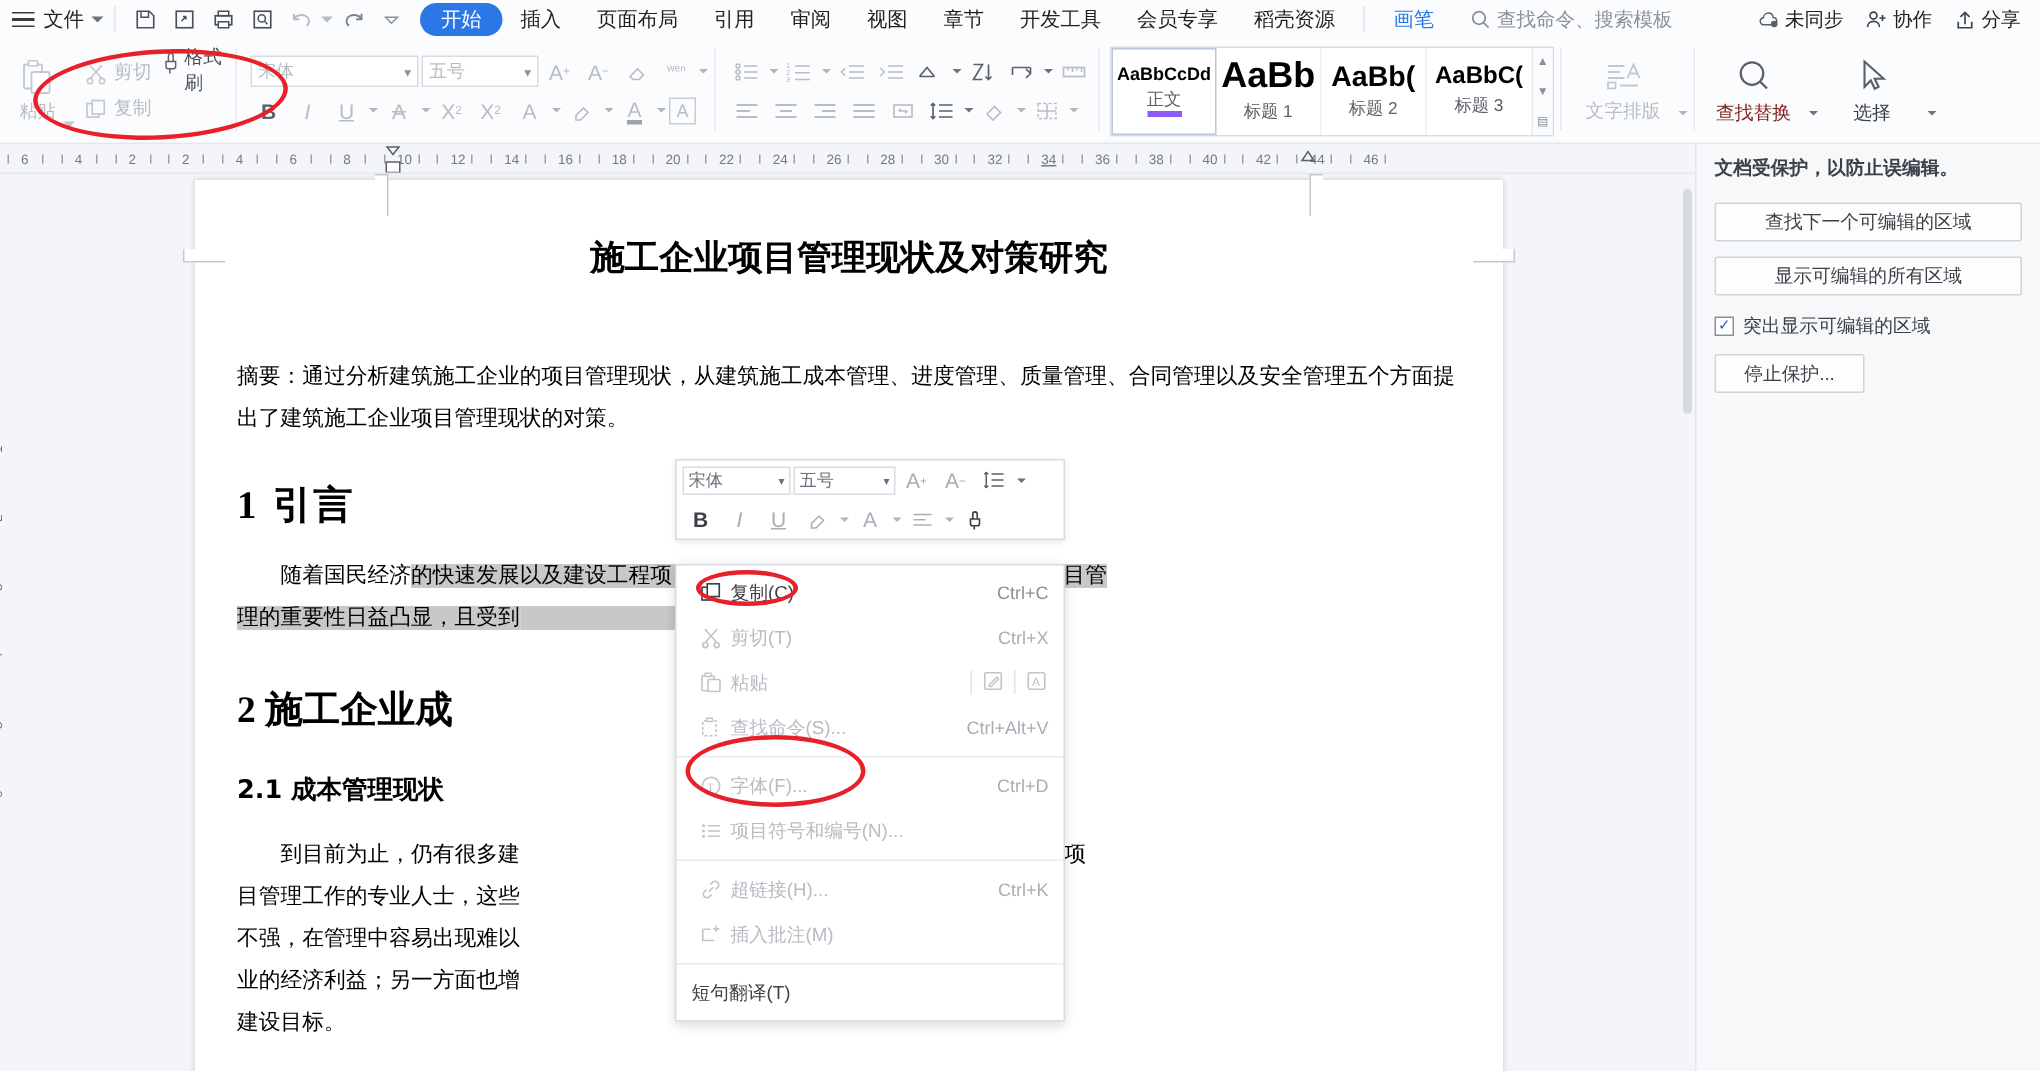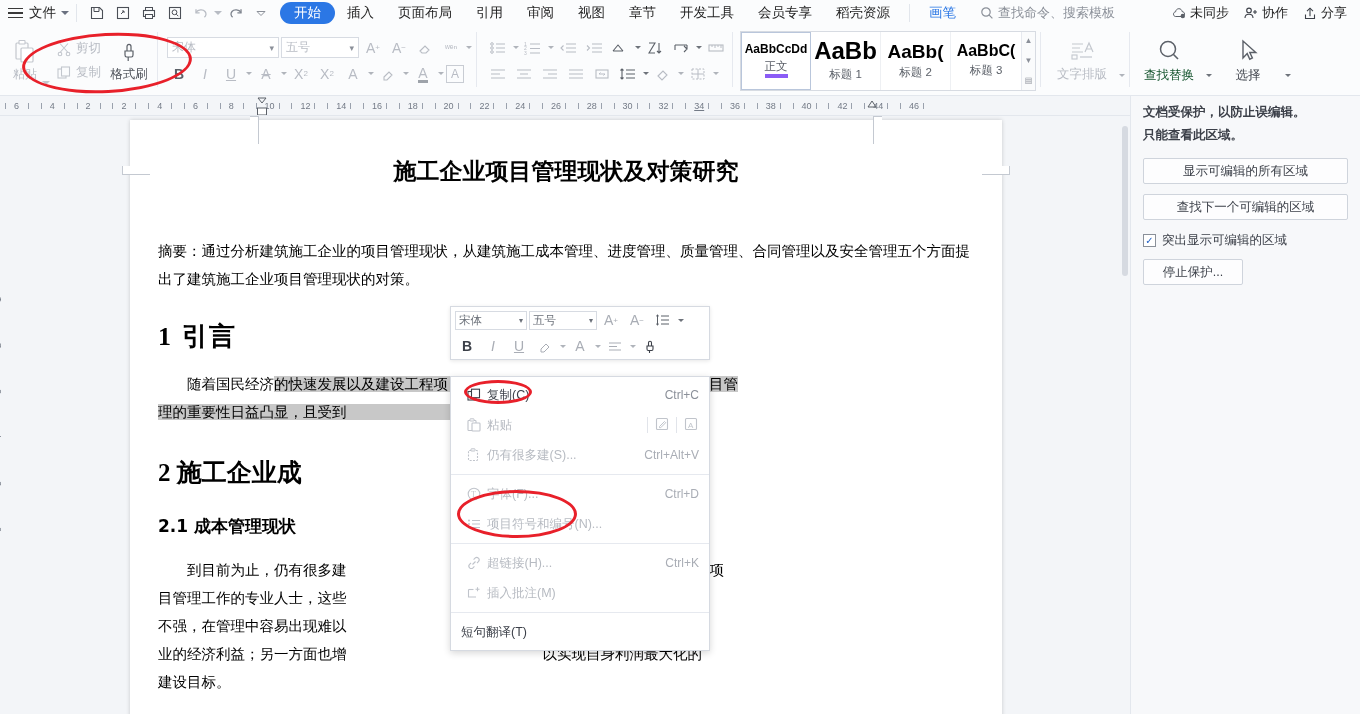--- a/index.html
+++ b/index.html
@@ -47,21 +47,21 @@
   .rgroup { display:flex; align-items:stretch; position:relative; padding: 2px 4px; }
   .rgroup + .rgroup::before{ content:""; position:absolute; left:0; top:6px; bottom:8px; width:1px; background:#e6e9ef; }
   .grey { color:#b8bcc4; }
   .lbl { font-size:12px; }
 
   
   .paste-btn { width:42px; display:flex; flex-direction:column; align-items:center; justify-content:center; color:#b8bcc4; }
   .paste-btn .lbl { font-size:12px; margin-top:1px;}
   .cutcopy { display:flex; flex-direction:column; justify-content:center; padding-left:2px; }
   .ccrow { display:flex; align-items:center; height:24px; gap:4px; color:#b8bcc4; font-size:12.5px; padding: 0 4px;}
-  .fmtbrush { display:flex; flex-direction:column; align-items:center; justify-content:center; width:48px; color:#4b4f57; }
+  .fmtbrush { display:flex; flex-direction:row; align-items:flex-start; justify-content:center; width:48px; color:#4b4f57; }
   .fmtbrush .lbl{ font-size:12.5px; margin-top:2px;}
 
   
   .fontrow1, .fontrow2 { display:flex; align-items:center; height:26px; gap:2px;}
   .fbox { height:21px; border:1px solid #d7dbe2; background:#fff; display:flex; align-items:center; padding:0 4px; font-size:12px; color:#b8bcc4;}
   .fbox .v { flex:1; }
   .fbox .ar { color:#8b9099; font-size:9px; margin-left:6px;}
   .ic { width:24px; height:24px; display:flex; align-items:center; justify-content:center; color:#b8bcc4; font-size:14px; }
   .ic.dk { color:#5b6068; }
   .ddarr { width:0;height:0;border-left:3px solid transparent;border-right:3px solid transparent;border-top:3.5px solid #b0b4bb; margin-left:1px;}
@@ -493,21 +493,21 @@
         <span class="lbl grey">文字排版</span>
       </div>
       <span class="ddarr" style="align-self:flex-end;margin-bottom:16px"></span>
     </div>
     <div class="rgroup" style="align-items:center">
       <div class="bigtool">
         <svg width="28" height="26" viewBox="0 0 28 26">
             <circle cx="13" cy="11" r="7.5" fill="none" stroke="#5b6068" stroke-width="1.5"></circle>
             <path d="M18.5 16.5L23 21" stroke="#5b6068" stroke-width="1.6"></path>
           </svg>
-        <span class="lbl" style="color:#14532d">查找替换</span>
+        <span class="lbl" style="color:#7f1d1d">查找替换</span>
       </div>
       <span class="ddarr dk" style="align-self:flex-end;margin-bottom:16px"></span>
       <div class="bigtool">
         <svg width="26" height="26" viewBox="0 0 26 26">
             <path d="M8 3v17l4.2-4.4 2.6 5.6 2.6-1.3-2.6-5.4h6z" fill="none" stroke="#5b6068" stroke-width="1.4"></path>
           </svg>
         <span class="lbl" style="color:#3c4049">选择</span>
       </div>
       <span class="ddarr dk" style="align-self:flex-end;margin-bottom:16px"></span>
     </div>
@@ -731,20 +731,31 @@
       <span class="mi-ic">
         <svg width="16" height="16" viewBox="0 0 16 16">
             <rect x="2" y="4.5" width="8" height="8.5" fill="none" stroke="#3c4049" stroke-width="1.1"></rect>
             <rect x="5.5" y="2.2" width="8" height="8.5" fill="#fff" stroke="#3c4049" stroke-width="1.1"></rect>
           </svg>
       </span>
       <span class="mi-lbl">复制(C)</span>
       <span class="mi-key">Ctrl+C</span>
     </div>
 
+    <div class="mi">
+      <span class="mi-ic">
+        <svg width="16" height="16" viewBox="0 0 16 16">
+            <path d="M4 2.5l7.5 8.5M12 2.5l-7.5 8.5" stroke="#c0c4cb" stroke-width="1.1"></path>
+            <circle cx="4.2" cy="13" r="1.7" fill="none" stroke="#c0c4cb" stroke-width="1.1"></circle>
+            <circle cx="11.8" cy="13" r="1.7" fill="none" stroke="#c0c4cb" stroke-width="1.1"></circle>
+          </svg>
+      </span>
+      <span class="mi-lbl">剪切(T)</span>
+      <span class="mi-key">Ctrl+X</span>
+    </div>
 
     <div class="mi">
       <span class="mi-ic">
         <svg width="16" height="16" viewBox="0 0 16 16">
             <rect x="2" y="3.5" width="8" height="10" rx="0.8" fill="none" stroke="#c0c4cb" stroke-width="1.1"></rect>
             <rect x="4" y="1.8" width="4" height="2.2" rx="0.4" fill="#fff" stroke="#c0c4cb" stroke-width="1"></rect>
             <rect x="6" y="6" width="8" height="8" rx="0.8" fill="#fff" stroke="#c0c4cb" stroke-width="1.1"></rect>
           </svg>
       </span>
       <span class="mi-lbl">粘贴</span>
@@ -766,21 +777,21 @@
       </span>
     </div>
 
     <div class="mi">
       <span class="mi-ic">
         <svg width="16" height="16" viewBox="0 0 16 16">
             <rect x="2.5" y="3.5" width="9" height="10" rx="0.8" fill="none" stroke="#c0c4cb" stroke-width="1.1" stroke-dasharray="2 1.3"></rect>
             <rect x="5" y="1.8" width="4" height="2.2" rx="0.4" fill="#fff" stroke="#c0c4cb" stroke-width="1"></rect>
           </svg>
       </span>
-      <span class="mi-lbl">仍有很多建(S)...</span>
+      <span class="mi-lbl">查找命令(S)...</span>
       <span class="mi-key">Ctrl+Alt+V</span>
     </div>
 
     <div class="mi-sep"></div>
 
 
     <div class="mi">
       <span class="mi-ic">
         <svg width="16" height="16" viewBox="0 0 16 16">
             <circle cx="8" cy="8" r="5.8" fill="none" stroke="#c0c4cb" stroke-width="1.1"></circle>
@@ -837,24 +848,23 @@
 
     </div>
   </div>
 
   <div class="ann" style="left:22px; top:33px; width:170px; height:60px; transform: rotate(-3deg);"></div>
   <div class="ann" style="left:464px; top:380px; width:68px; height:24px;"></div>
   <div class="ann" style="left:457px; top:490px; width:120px; height:48px;"></div>
 
   <div class="taskpane">
     <div class="tp-text">文档受保护，以防止误编辑。</div>
-    <div class="tp-text" style="padding-top:0">只能查看此区域。</div>
-
+
+    <button class="tp-btn">查找下一个可编辑的区域</button>
     <button class="tp-btn">显示可编辑的所有区域</button>
-    <button class="tp-btn">查找下一个可编辑的区域</button>
 
     <div class="tp-check">
       <span class="cbx">✓</span>
       <span>突出显示可编辑的区域</span>
     </div>
 
     <button class="tp-btn short">停止保护...</button>
   </div>
 
 </div>

